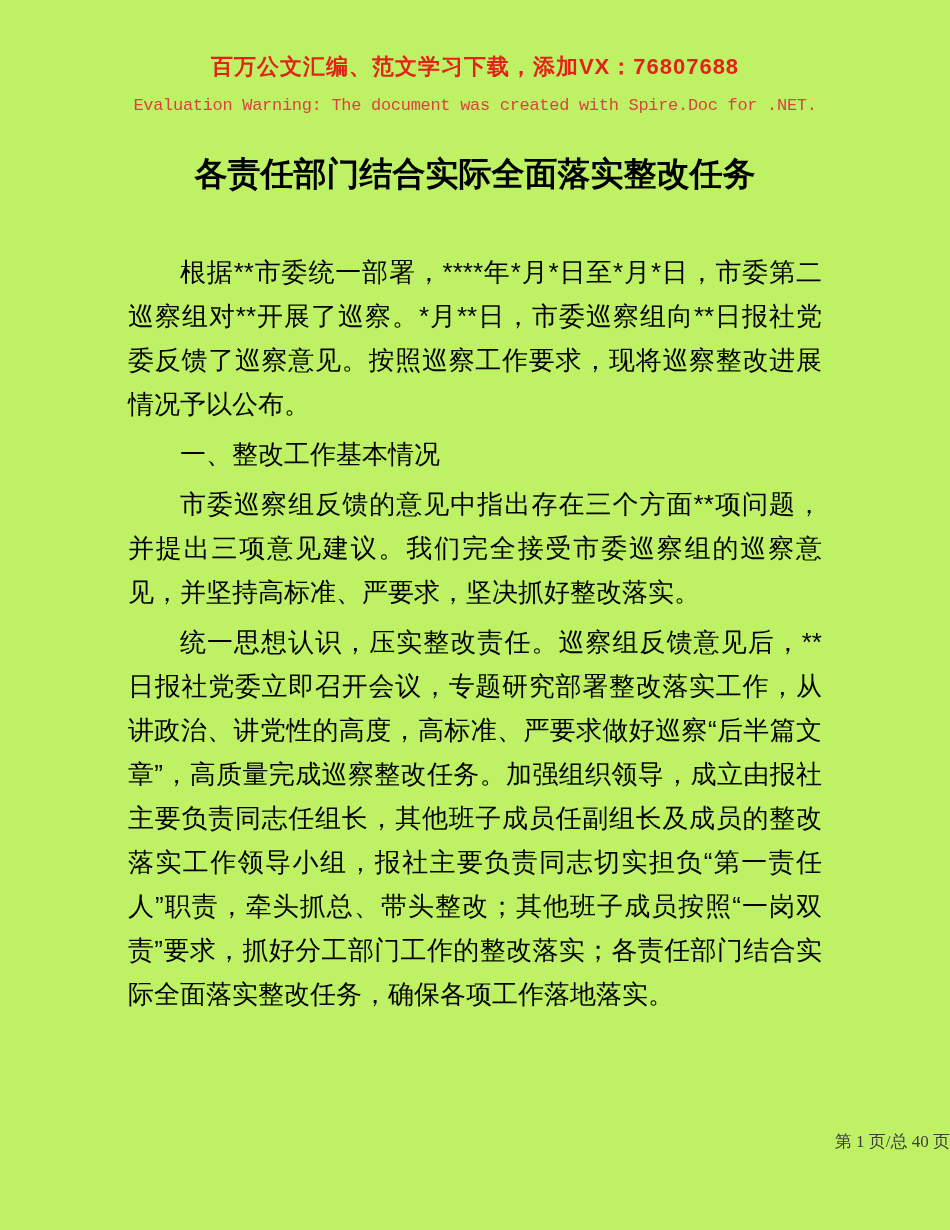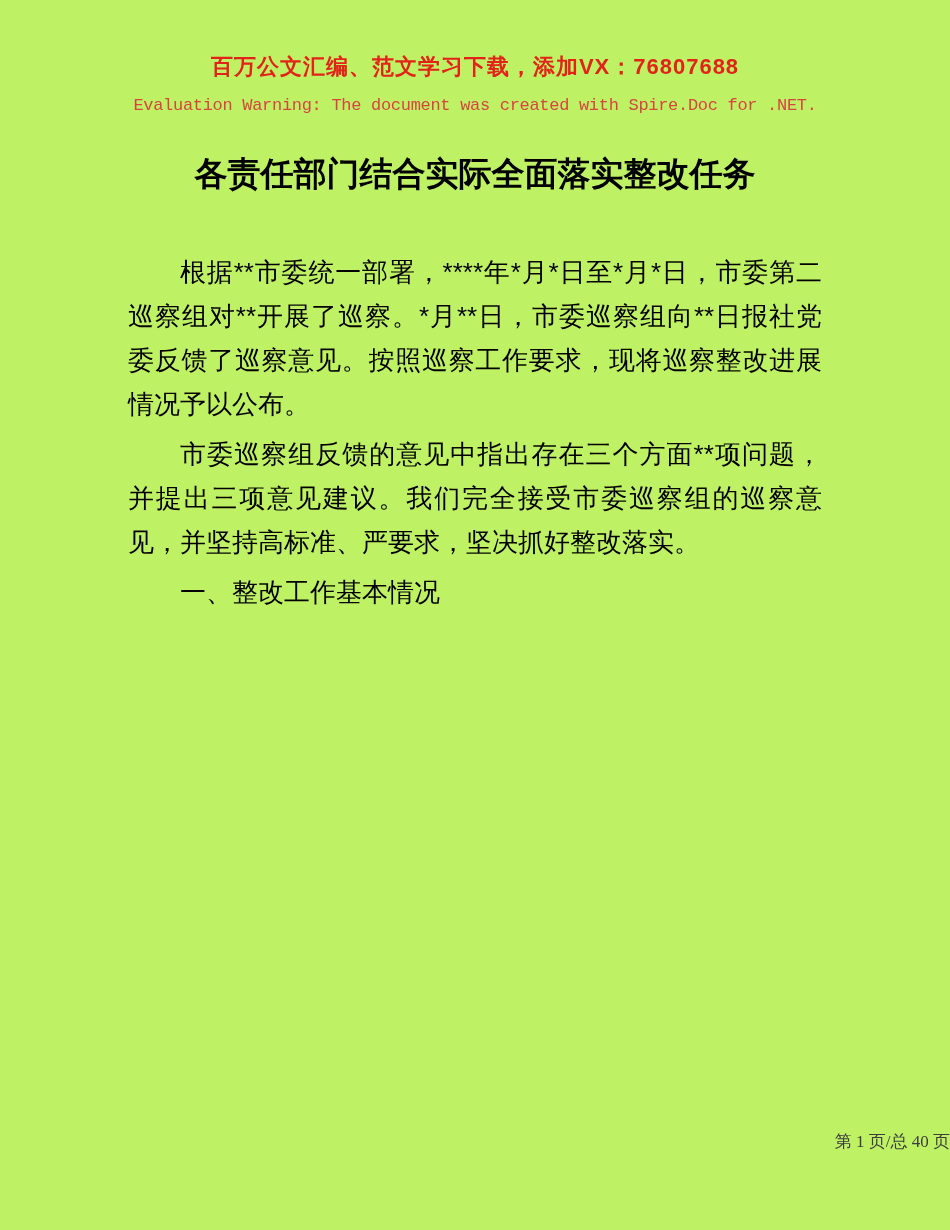--- a/index.html
+++ b/index.html
@@ -90,21 +90,22 @@
 <div class="page">
 
   <div class="promo-header">百万公文汇编、范文学习下载，添加VX：76807688</div>
 
   <div class="eval-warning">Evaluation Warning: The document was created with Spire.Doc for .NET.</div>
 
   <h1 class="doc-title">各责任部门结合实际全面落实整改任务</h1>
 
   <div class="doc-body">
       <p class="para">根据**市委统一部署，****年*月*日至*月*日，市委第二巡察组对**开展了巡察。*月**日，市委巡察组向**日报社党委反馈了巡察意见。按照巡察工作要求，现将巡察整改进展情况予以公布。</p>
+      <p class="para heading">一、整改工作基本情况</p>
       <p class="para">市委巡察组反馈的意见中指出存在三个方面**项问题，并提出三项意见建议。我们完全接受市委巡察组的巡察意见，并坚持高标准、严要求，坚决抓好整改落实。</p>
-      <p class="para heading">一、整改工作基本情况</p>
+      <p class="para">统一思想认识，压实整改责任。巡察组反馈意见后，**日报社党委立即召开会议，专题研究部署整改落实工作，从讲政治、讲党性的高度，高标准、严要求做好巡察“后半篇文章”，高质量完成巡察整改任务。加强组织领导，成立由报社主要负责同志任组长，其他班子成员任副组长及成员的整改落实工作领导小组，报社主要负责同志切实担负“第一责任人”职责，牵头抓总、带头整改；其他班子成员按照“一岗双责”要求，抓好分工部门工作的整改落实；各责任部门结合实际全面落实整改任务，确保各项工作落地落实。</p>
     </div>
 
   <div class="page-footer">
     <span>第 1 页/总 40 页</span>
   </div>
 
 </div>
 
 </body></html>

